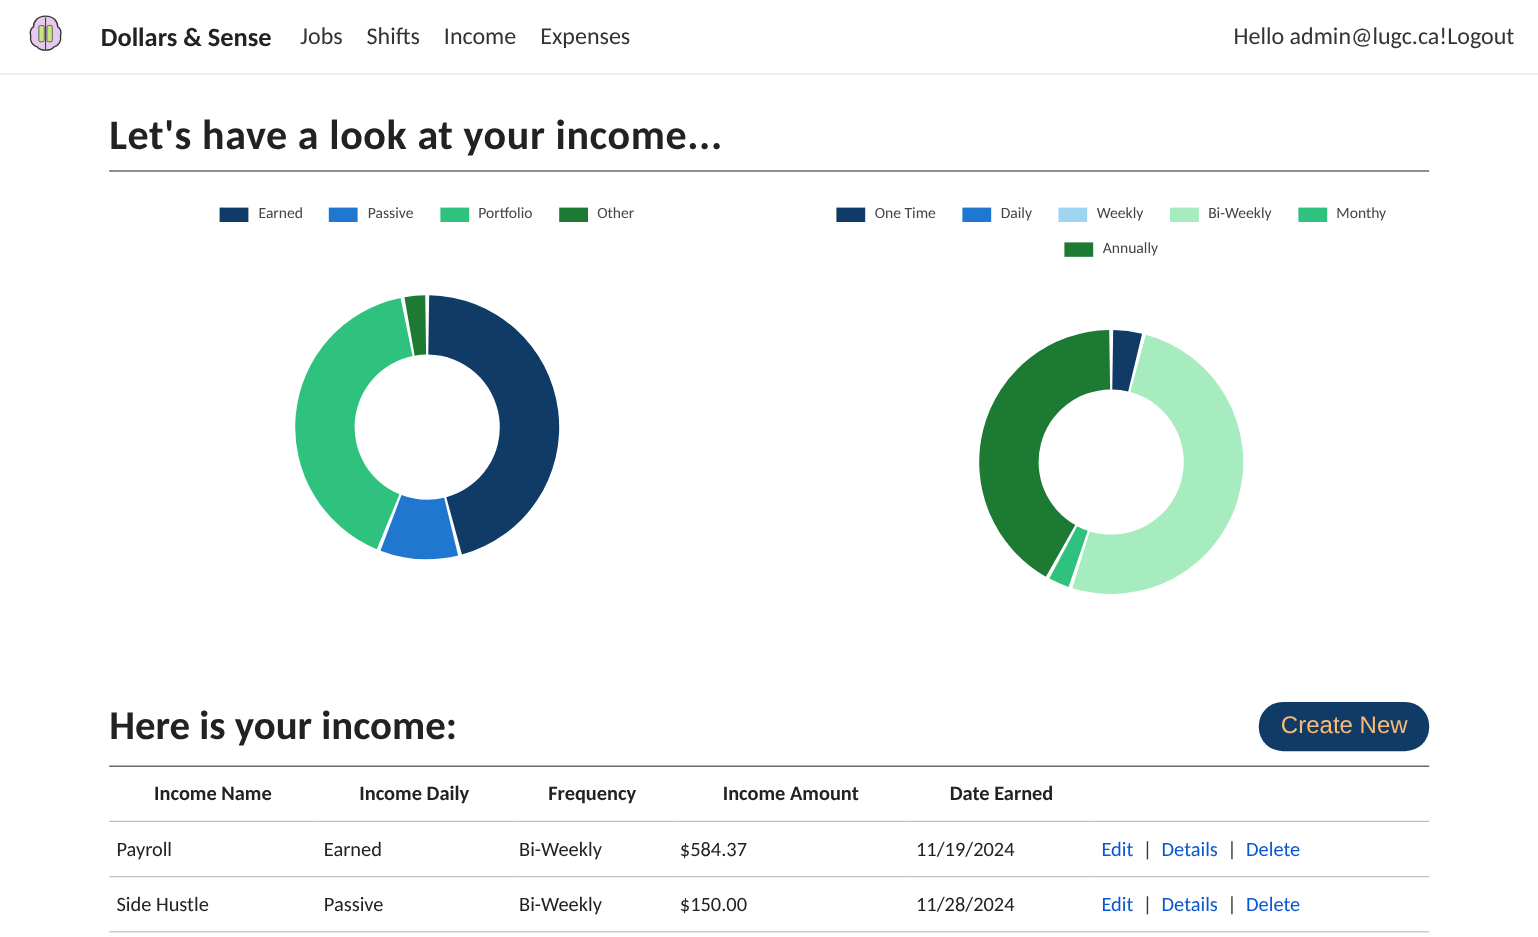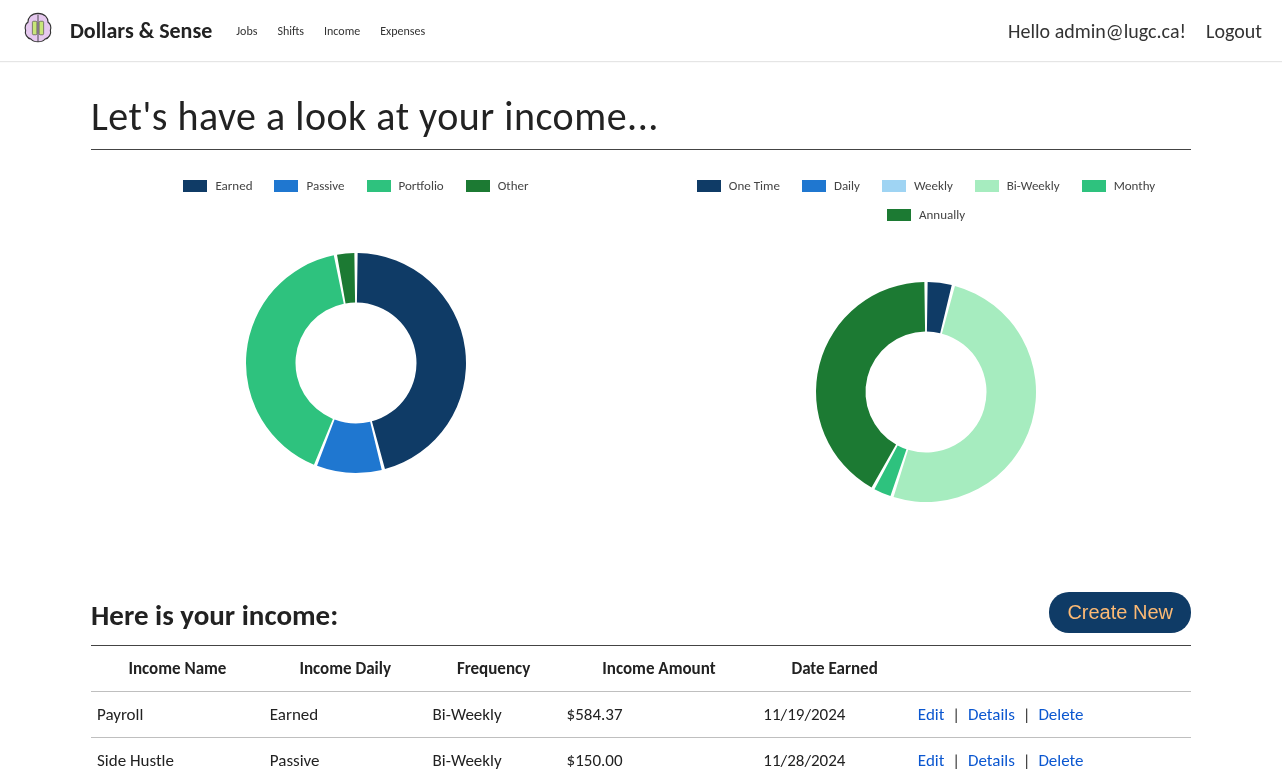--- a/index.html
+++ b/index.html
@@ -26,65 +26,64 @@
     display:flex;
     align-items:center;
     padding:10px 20px;
     border-bottom:1px solid #e5e5e5;
     box-shadow:0 1px 0 rgba(0,0,0,.02);
     position:relative;
   }
   .brand{
     display:flex;
     align-items:center;
-    gap:14px;
+    gap:28px;
   }
   .brand-name{
     font-size:22px;
     font-weight:600;
   }
   .nav-links{
     display:flex;
     align-items:center;
     gap:20px;
     margin-left:24px;
-    font-size:12px;
+    font-size:20px;
   }
   .nav-link{ color:#333; cursor:pointer; }
   .nav-right{
     margin-left:auto;
     display:flex;
     align-items:center;
-    gap:20px;
     font-size:20px;
   }
   .greet{ color:#333; }
   .logout{ color:#333; cursor:pointer; font-size:20px; }
 
   
   .page{ max-width:1120px; margin:0 auto; padding:20px 10px 40px; }
   .page-title{
-    font-size:40px;
-    font-weight:400;
+    font-size:35px;
+    font-weight:700;
     letter-spacing:.5px;
     margin:10px 0 8px;
   }
   .rule{ border:0; border-top:1.5px solid #444; margin:6px 0 28px; }
 
   
   .charts{ display:flex; gap:80px; justify-content:flex-start; align-items:flex-start; padding:0 20px; }
   .chart-wrap{ flex:1; display:flex; flex-direction:column; align-items:center; }
   .chart-svg{ width:460px; height:300px; }
   .legend{ display:flex; flex-wrap:wrap; gap:14px 22px; justify-content:center; font-size:13px; color:#444; margin-bottom:10px; }
   .legend-item{ display:flex; align-items:center; gap:8px; }
   .swatch{ width:24px; height:12px; display:inline-block; }
 
   
   .sec-head{ display:flex; align-items:flex-end; justify-content:space-between; margin-top:60px; }
-  .sec-title{ font-size:29px; font-weight:600; margin:0; }
+  .sec-title{ font-size:34px; font-weight:600; margin:0; }
   .btn-primary{
     background:var(--navy); color:#fdba74; border:none;
     padding:9px 18px; border-radius:20px; font-size:20px; cursor:pointer;
   }
   .rule2{ border:0; border-top:1.5px solid #444; margin:12px 0 0; }
 
   table.income{ width:100%; border-collapse:collapse; font-size:17px; }
   table.income th{ text-align:center; font-weight:700; padding:12px 6px; border-bottom:1px solid var(--border); }
   table.income td{ padding:12px 6px; border-bottom:1px solid var(--border); }
   .actions a{ color:var(--link); cursor:pointer; }

